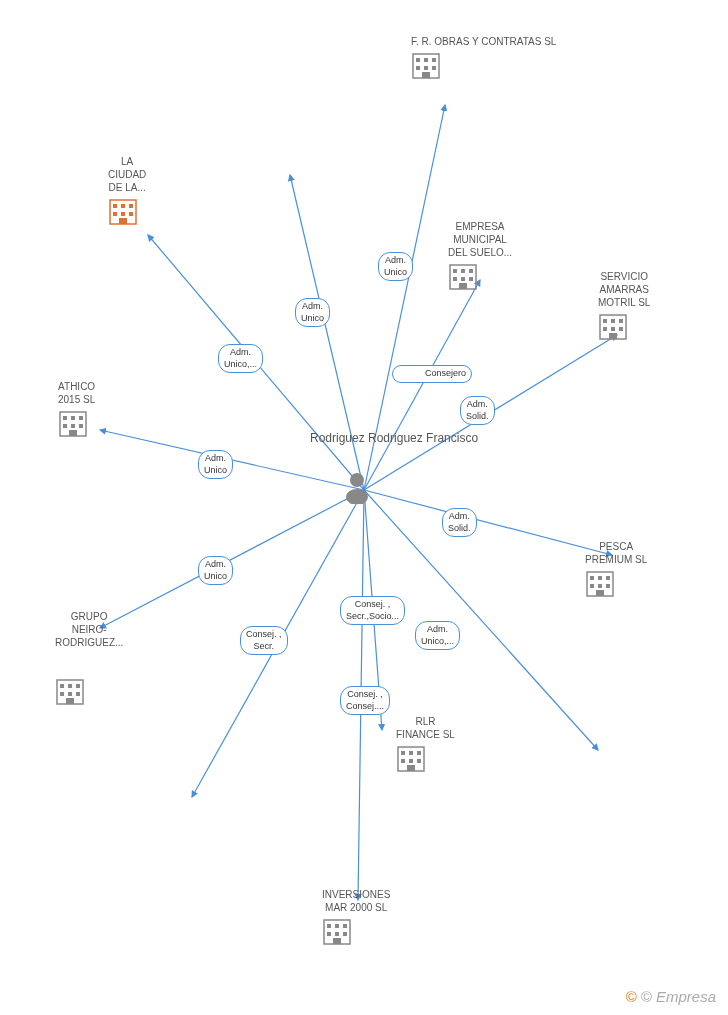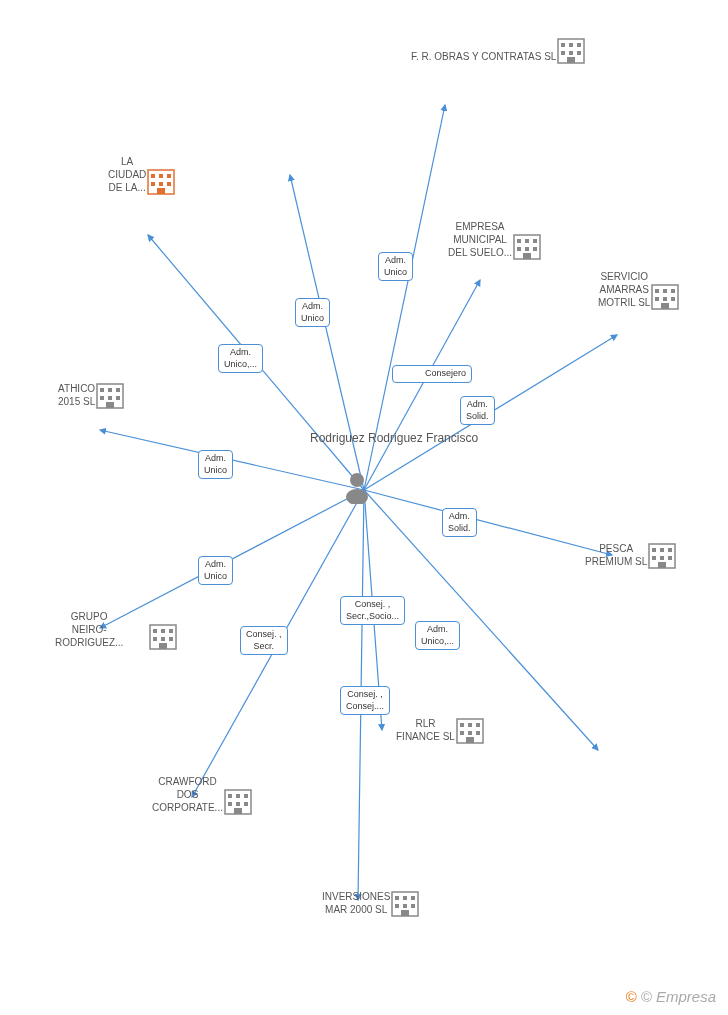--- a/index.html
+++ b/index.html
@@ -23,22 +23,22 @@
       top: 0;
       left: 0;
       width: 728px;
       height: 1015px;
       pointer-events: none;
     }
 
     .node {
       position: absolute;
       display: flex;
-      flex-direction: row;
-      align-items: flex-end;
+      flex-direction: column;
+      align-items: flex-start;
       text-align: center;
     }
 
     .node-label {
       font-size: 10px;
       color: #555;
       line-height: 1.3;
       margin-bottom: 2px;
     }
 
@@ -54,21 +54,21 @@
 
     .person-icon {
       width: 34px;
       height: 34px;
     }
 
     .role-badge {
       position: absolute;
       background: #fff;
       border: 1.5px solid #4a90d9;
-      border-radius: 4px;
+      border-radius: 12px;
       padding: 2px 5px;
       font-size: 9px;
       color: #333;
       text-align: center;
       line-height: 1.3;
       white-space: nowrap;
       z-index: 10;
     }
 
     .center-label {
@@ -249,33 +249,20 @@
       <rect x="13" y="8" width="4" height="4" fill="#888"></rect>
       <rect x="21" y="8" width="4" height="4" fill="#888"></rect>
       <rect x="5" y="16" width="4" height="4" fill="#888"></rect>
       <rect x="13" y="16" width="4" height="4" fill="#888"></rect>
       <rect x="21" y="16" width="4" height="4" fill="#888"></rect>
       <rect x="11" y="22" width="8" height="6" fill="#888"></rect>
     </svg>
   </div>
 
 
-  <div class="node" style="left: 152px; top: 775px;">
-    <div class="node-label">CRAWFORD<br>DOS<br>CORPORATE...</div>
-    <svg class="building-icon" viewBox="0 0 30 30">
-      <rect x="2" y="4" width="26" height="24" fill="none" stroke="#888" stroke-width="1.5"></rect>
-      <rect x="5" y="8" width="4" height="4" fill="#888"></rect>
-      <rect x="13" y="8" width="4" height="4" fill="#888"></rect>
-      <rect x="21" y="8" width="4" height="4" fill="#888"></rect>
-      <rect x="5" y="16" width="4" height="4" fill="#888"></rect>
-      <rect x="13" y="16" width="4" height="4" fill="#888"></rect>
-      <rect x="21" y="16" width="4" height="4" fill="#888"></rect>
-      <rect x="11" y="22" width="8" height="6" fill="#888"></rect>
-    </svg>
-  </div>
 
   <div class="node" style="left: 322px; top: 888px;">
     <div class="node-label">INVERSIONES<br>MAR 2000 SL</div>
     <svg class="building-icon" viewBox="0 0 30 30">
       <rect x="2" y="4" width="26" height="24" fill="none" stroke="#888" stroke-width="1.5"></rect>
       <rect x="5" y="8" width="4" height="4" fill="#888"></rect>
       <rect x="13" y="8" width="4" height="4" fill="#888"></rect>
       <rect x="21" y="8" width="4" height="4" fill="#888"></rect>
       <rect x="5" y="16" width="4" height="4" fill="#888"></rect>
       <rect x="13" y="16" width="4" height="4" fill="#888"></rect>

